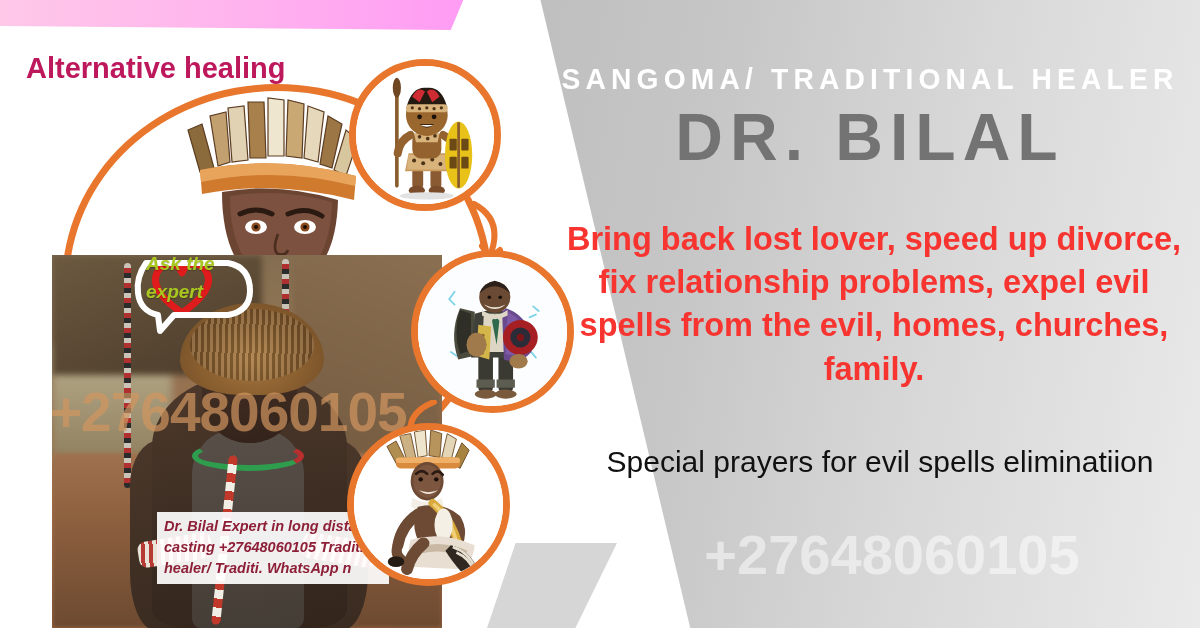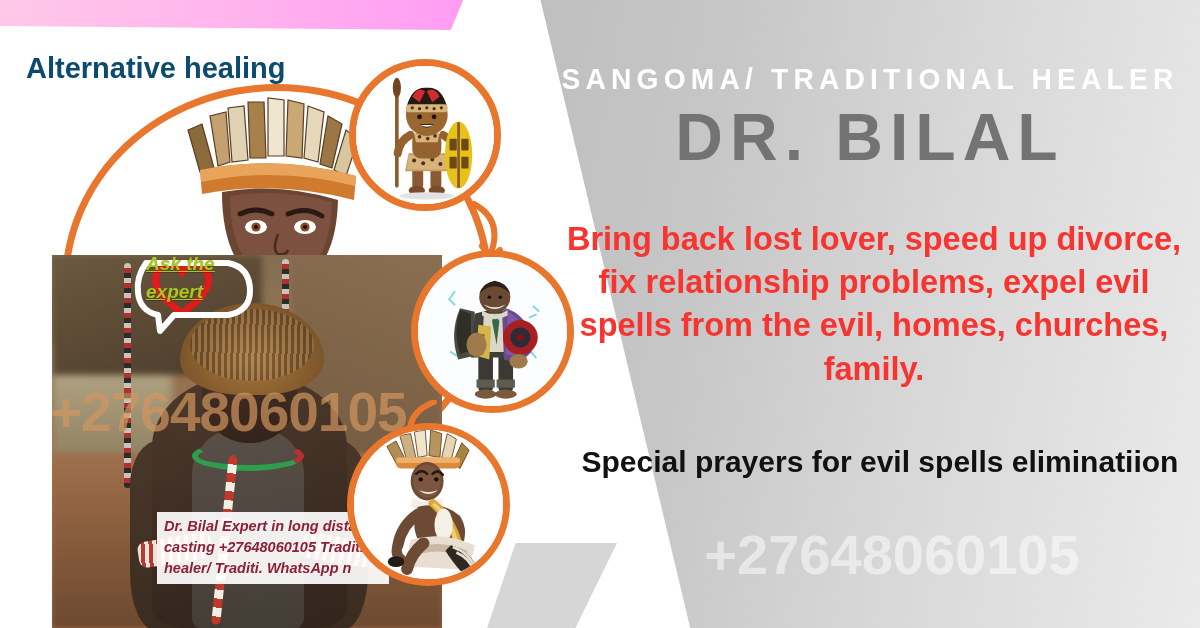--- a/index.html
+++ b/index.html
@@ -52,32 +52,32 @@
     position:absolute; left:0; top:104px; width:660px;
     color:#737373; font-weight:bold; font-size:66px;
     letter-spacing:7px; line-height:1.0;
   }
   .services {
     position:absolute; left:24px; top:218px; width:620px;
     color:#f7342f; font-weight:bold; font-size:32.5px; line-height:1.33;
   }
   .prayers {
     position:absolute; left:40px; top:441px; width:600px;
-    color:#111111; font-weight:bold; font-size:30px; line-height:1.37;
+    color:#111111; font-weight:normal; font-size:30px; line-height:1.37;
   }
   .phone-watermark {
     position:absolute; left:42px; top:522px; width:620px;
     color:rgba(255,255,255,0.50); font-weight:bold; font-size:56px;
     letter-spacing:0px; text-align:center;
   }
 
   
   .alt-healing {
     position:absolute; left:26px; top:52px;
-    color:#0c4a6e; font-weight:bold; font-size:29px; z-index:30;
+    color:#be185d; font-weight:bold; font-size:29px; z-index:30;
   }
 
   .big-ellipse {
     position:absolute; left:62px; top:84px; width:430px; height:400px;
     border:7px solid #e8762c; border-radius:50%;
     z-index:6;
   }
 
   
   .illus-face { position:absolute; left:160px; top:96px; width:240px; height:200px; z-index:8; }
@@ -143,21 +143,20 @@
   .armband-l { left:86px; top:282px; transform:rotate(-9deg); }
   .armband-r { left:250px; top:282px; transform:rotate(9deg); }
   .heart-outline {
     position:absolute; left:148px; top:255px; width:68px; height:62px; z-index:12;
   }
   .speech-bubble { position:absolute; left:130px; top:255px; width:130px; height:80px; z-index:14; }
   .bubble-text {
     position:absolute; left:146px; top:250px; width:110px; z-index:15;
     color:#a9c81f; font-weight:bold; font-style:italic; font-size:19px; line-height:1.45;
     text-shadow:0 1px 1px rgba(0,0,0,0.25);
-    text-decoration:underline;
   }
   .photo-number {
     position:absolute; left:50px; top:380px; width:400px; z-index:16;
     color:rgba(210,150,95,0.70); font-weight:bold; font-size:55px;
     letter-spacing:-1px; white-space:nowrap;
   }
   .caption-box {
     position:absolute; left:157px; top:512px; width:232px; z-index:17;
     background:rgba(255,255,255,0.92); padding:4px 6px 5px 7px;
   }

